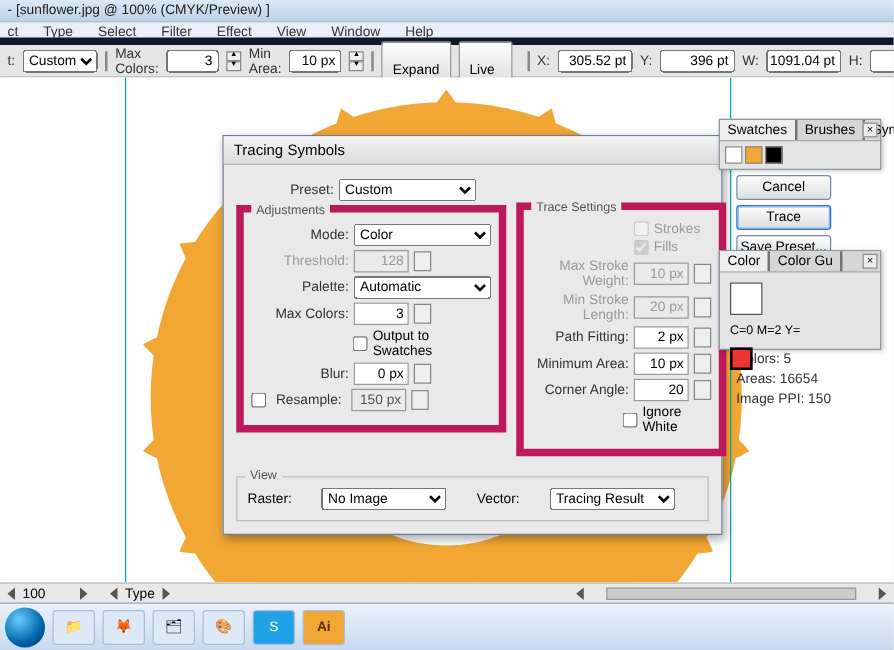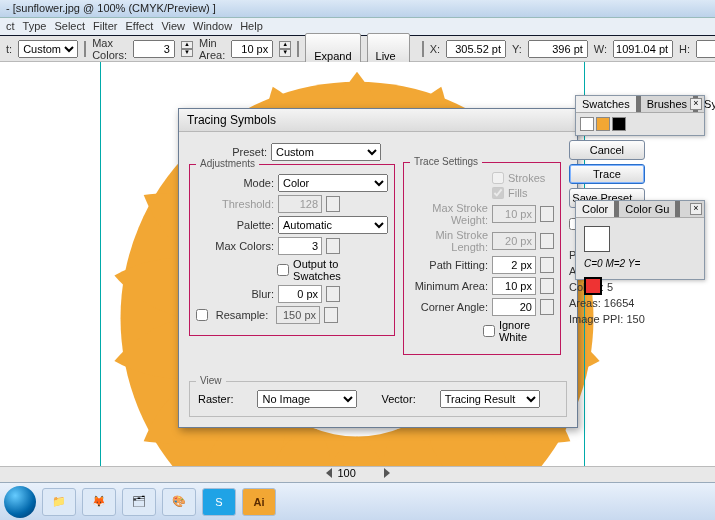--- a/index.html
+++ b/index.html
@@ -2,21 +2,21 @@
 <html><head>
 <meta charset="utf-8">
 <style>
   * { box-sizing: border-box; margin: 0; padding: 0; font-family: Tahoma, Arial, sans-serif; font-size: 11px; }
   body { width: 715px; height: 520px; overflow: hidden; background: #e6e6e6; position: relative; }
 
   
   .titlebar { height: 18px; background: linear-gradient(#dbe8f6,#bcd2ea); padding: 2px 6px; color: #222; border-bottom:1px solid #9bb; }
 
   
-  .menubar { height: 18px; background: #e9eff6; display:flex; gap:8px; padding: 2px 6px; border-bottom:1px solid #0f172a;}
+  .menubar { height: 18px; background: #e9eff6; display:flex; gap:20px; padding: 2px 6px; border-bottom:6px solid #0f172a;}
   .menubar span { color:#333; cursor:default;}
 
   
   .optbar { height: 26px; background: #e5e5e5; border-bottom:1px solid #b9b9b9; display:flex; align-items:center; gap:6px; padding:0 6px;}
   .optbar .lbl { color:#333; }
   .optbar select, .optbar input { height:18px; font-size:11px; }
   .optbar .num { width:42px; text-align:right; padding-right:3px;}
   .optbar .wide { width:60px;}
   .optbar .btn { background:linear-gradient(#fdfdfd,#e1e1e1); border:1px solid #999; border-radius:2px; padding:15px 8px; height:18px; line-height:14px; cursor:default;}
   .spin { display:inline-flex; flex-direction:column; }
@@ -35,47 +35,47 @@
   .dlg-title { background:linear-gradient(#f4f4f4,#dcdcdc); border-bottom:1px solid #b7b7b7; padding:4px 8px; font-size:12px; }
   .dlg-body { padding:8px 10px 10px; display:flex; gap:8px; }
   .col-left { flex:1; }
   .col-mid { flex:1; }
   .col-right { width:78px; display:flex; flex-direction:column; gap:4px; }
   .dlg-row { display:flex; align-items:center; margin:3px 0; gap:4px; }
   .dlg-row .rl { width:78px; text-align:right; color:#333; }
   .dlg-row.dim .rl, .dlg-row.dim input, .dlg-row.dim span { color:#9a9a9a; }
   .dlg-sel { width:110px; height:18px; }
   .dlg-num { width:44px; height:18px; text-align:right; padding-right:3px; border:1px solid #9a9a9a;}
-  .fieldset { border:1px solid #be185d; padding:6px 6px 8px; margin-bottom:16px; position:relative; }
+  .fieldset { border:6px solid #be185d; padding:6px 6px 8px; margin-bottom:6px; position:relative; }
   .fieldset > .legend { position:absolute; top:-7px; left:6px; background:#e9e9e9; padding:0 4px; font-size:10px; color:#555;}
   .cbx { width:12px;height:12px; }
   .dlg-btn { background:linear-gradient(#fdfdfd,#dedede); border:1px solid #7a8aa0; border-radius:3px; height:20px; line-height:18px; text-align:center; cursor:default; }
   .dlg-btn.primary { border-color:#2a6fc9; box-shadow:0 0 0 1px #7fb3ff inset; }
   .stats { margin-top:10px; font-size:10px; line-height:16px; color:#333;}
   .stats div{white-space:nowrap;}
   .view-row { border:1px solid #bcbcbc; margin:0 10px 10px; padding:8px; display:flex; gap:24px; align-items:center; position:relative;}
   .view-row .legend{ position:absolute;top:-7px;left:6px;background:#e9e9e9;padding:0 4px;font-size:10px;color:#555;}
 
   
   .panel { position:absolute; background:#e4e4e4; border:1px solid #8a98a8; box-shadow:1px 1px 4px rgba(0,0,0,.25); }
   .panel .tabs { display:flex; background:#d6d6d6; border-bottom:1px solid #aaa; }
-  .panel .tab { padding:2px 6px; border-right:5px solid #737373; cursor:default; }
+  .panel .tab { padding:2px 6px; border-right:2px solid #737373; cursor:default; }
   .panel .tab.active { background:#eee; }
   .panel .body { padding:4px; }
   .swatches { right:10px; top:95px; width:130px; }
   .swatch-row { display:flex; gap:2px; }
   .sw { width:14px; height:14px; border:1px solid #888; }
   .colorp { right:10px; top:200px; width:130px; height:80px; }
   .colorp .pick { width:26px;height:26px;border:1px solid #555;background:#fff;margin:4px; display:inline-block;}
   .colorp .pick.red { background:#e33; border:2px solid #000;}
-  .colorp .txt { font-size:10px; padding-left:4px;font-style:italic; }
+  .colorp .txt { font-size:10px; padding-left:4px; }
   .panel .close{position:absolute;right:2px;top:2px;width:12px;height:12px;border:1px solid #888;background:#eee;font-size:9px;line-height:9px;text-align:center;}
 
   
-  .hscroll { position:absolute; left:0; right:0; bottom:38px; height:16px; background:#e8e8e8; border-top:1px solid #bbb; display:flex; align-items:center; gap:18px; padding:0 6px;flex-direction:column;}
+  .hscroll { position:absolute; left:0; right:0; bottom:38px; height:16px; background:#e8e8e8; border-top:1px solid #bbb; display:flex; align-items:center; gap:18px; padding:0 6px;}
   .hscroll .seg { display:flex; align-items:center; gap:6px;}
   .hscroll .tri { width:0;height:0;border-top:5px solid transparent;border-bottom:5px solid transparent;}
   .hscroll .tri.l{border-right:6px solid #555;} .hscroll .tri.r{border-left:6px solid #555;}
   .hscroll input{width:40px;border:none;background:transparent;}
 
   
   .taskbar { position:absolute; left:0; right:0; bottom:0; height:38px; background:linear-gradient(#e9f1fb,#c8d9ef); border-top:1px solid #9ab; display:flex; align-items:center; gap:6px; padding:0 4px;}
   .task-icn { width:34px; height:28px; border:1px solid #a8bdd6; border-radius:3px; background:#dde9f7; display:flex; align-items:center; justify-content:center; }
   .orb { width:32px;height:32px;border-radius:50%;background:radial-gradient(circle at 35% 30%,#6cf,#06a 60%,#036);}
 </style>

